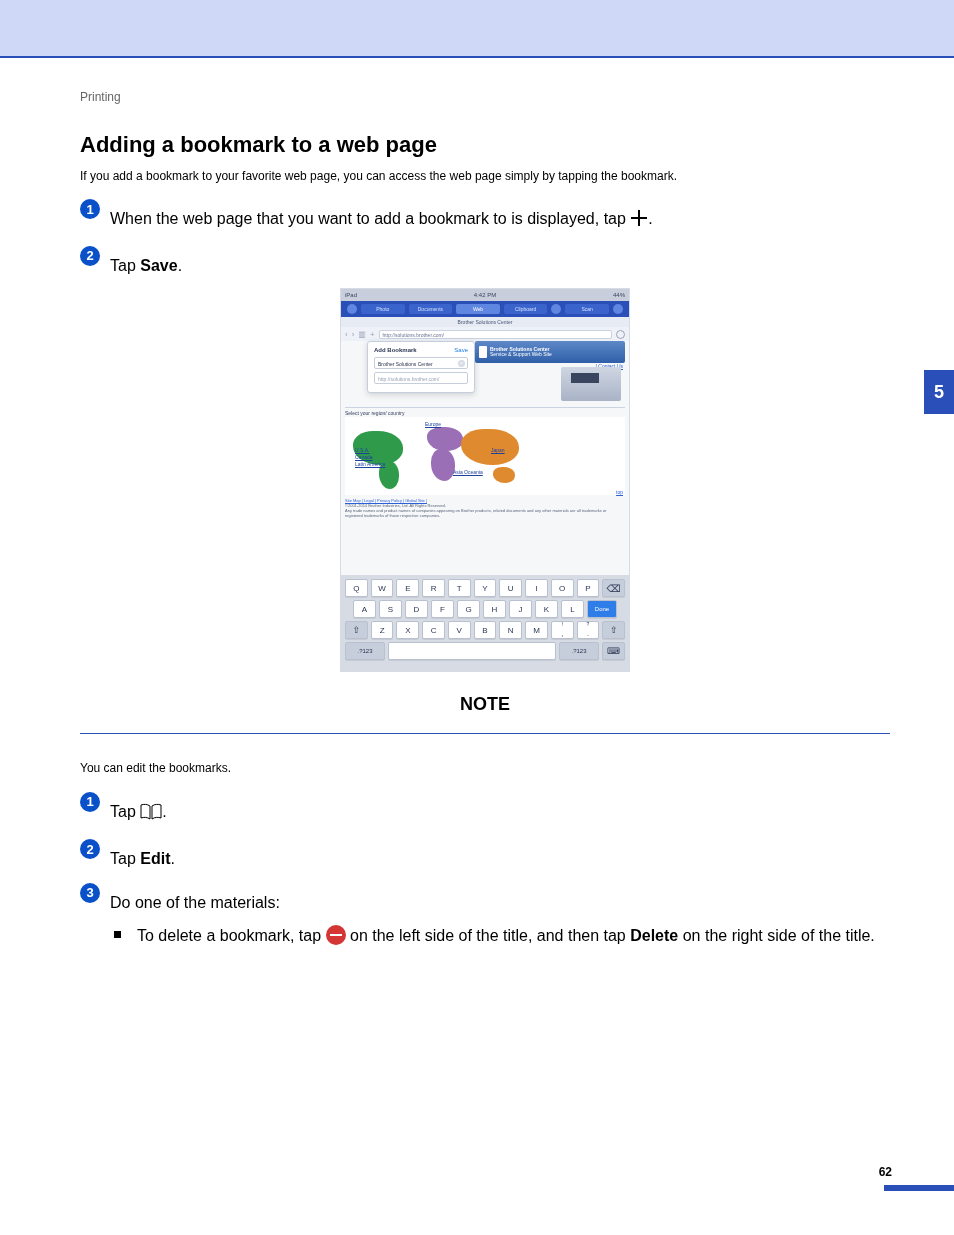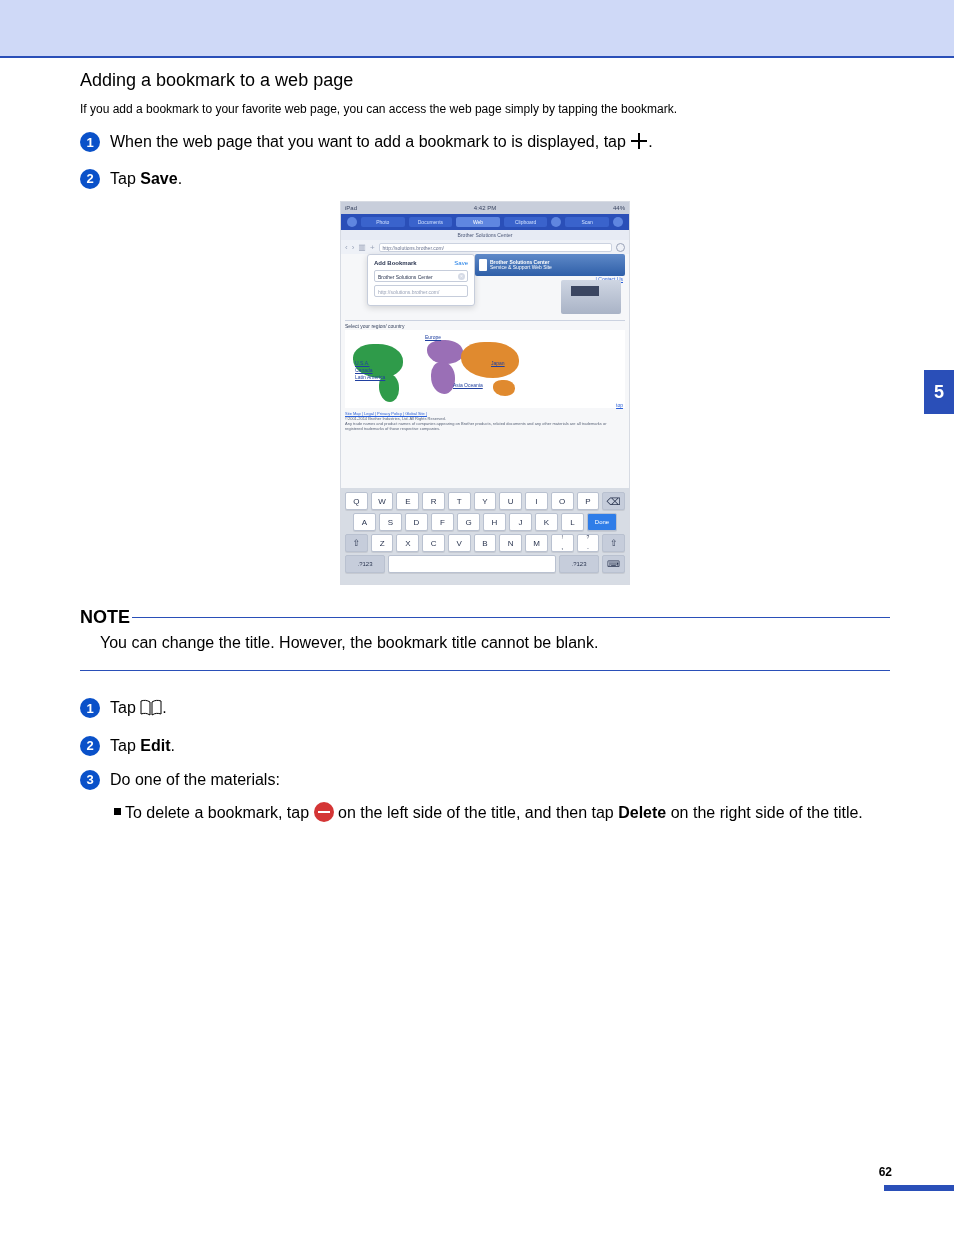--- a/index.html
+++ b/index.html
@@ -1,25 +1,25 @@
 <!DOCTYPE html>
 <html><head>
 <meta charset="utf-8">
 <style>
   * { box-sizing: border-box; margin: 0; padding: 0; }
   html, body { width: 954px; height: 1235px; font-family: Arial, Helvetica, sans-serif; color: #000; background: #fff; }
   .topband { position: absolute; top: 0; left: 0; right: 0; height: 56px; background: #cfd9f7; }
   .toprule { position: absolute; top: 56px; left: 0; right: 0; height: 2px; background: #2a4fb8; }
   .content { position: absolute; top: 70px; left: 80px; width: 810px; }
   .breadcrumb { font-size: 12px; color: #666; margin-top: 20px; margin-bottom: 28px; }
-  h2.section { font-size: 18px; font-weight: normal; margin-bottom: 10px; }
+  h2.section { font-size: 22px; font-weight: bold; margin-bottom: 10px; }
   p.body { font-size: 12px; line-height: 1.35; margin-bottom: 14px; }
   .step { display: flex; align-items: flex-start; gap: 10px; margin-bottom: 12px; font-size: 16px; }
   .num { width: 20px; height: 20px; border-radius: 50%; background: #0a51c9; color: #fff; font-size: 13px; font-weight: bold; display: flex; align-items: center; justify-content: center; flex: 0 0 20px; margin-top: 1px; }
-  .step-text { line-height: 1.35; }
+  .step-text { line-height: 1.35; margin-top: 10px; }
   .step-text b { font-weight: bold; }
   .plus-icon { display: inline-block; vertical-align: -3px; }
   .book-icon { display: inline-block; vertical-align: -4px; }
   .minus-circle { display: inline-block; width: 20px; height: 20px; border-radius: 50%; background: #d43535; vertical-align: -4px; position: relative; }
   .minus-circle::after { content: ""; position: absolute; left: 4px; right: 4px; top: 9px; height: 2px; background: #fff; }
   
   .fig { width: 290px; height: 384px; margin: 6px auto 22px auto; border: 1px solid #d7dbe3; background: #f6f7f9; position: relative; font-size: 8px; color: #3a3f4a; overflow: hidden; }
   .fig .status { position: absolute; top: 0; left: 0; right: 0; height: 12px; background: #c8cedb; display: flex; justify-content: space-between; padding: 0 4px; font-size: 6px; align-items: center; color: #3a4560; }
   .fig .tabbar { position: absolute; top: 12px; left: 0; right: 0; height: 16px; background: #2a4fb8; display: flex; align-items: center; gap: 4px; padding: 0 6px; }
   .fig .tabbar .tab { flex: 1; height: 10px; background: #3a63cc; border-radius: 2px; color: #cfe0ff; font-size: 5px; display: flex; align-items: center; justify-content: center; }
@@ -64,43 +64,44 @@
   .fig .kbd .k1 { width: 23px; }
   .fig .kbd .done { width: 30px; background: #2f7de8; color: #fff; font-size: 6px; }
   .fig .kbd .wide { flex: 1; }
   .fig .kbd .bksp { width: 23px; background: #c6cddb; font-size: 10px; }
   .fig .kbd .shift { width: 23px; background: #c6cddb; font-size: 9px; }
   .fig .kbd .row4 { gap: 3px; }
   .fig .kbd .n123 { width: 40px; background: #c6cddb; font-size: 6px; }
   .fig .kbd .kbic { width: 23px; background: #c6cddb; font-size: 9px; }
   
   .note { margin-top: 12px; margin-bottom: 26px; }
-  .note .hd { display: flex; align-items: center; gap: 2px; margin-bottom: 6px; }
+  .note .hd { display: flex; align-items: center; gap: 10px; margin-bottom: 6px; flex-direction: column; }
   .note .hd .lbl { font-size: 18px; font-weight: bold; }
   .note .hd .rule { flex: 1; height: 1px; background: #2a4fb8; }
   .note .body { font-size: 16px; padding-left: 20px; padding-bottom: 10px; }
   .note .bot { height: 1px; background: #2a4fb8; margin-top: 8px; }
   
-  .sub { margin-left: 34px; margin-top: 12px; display: flex; gap: 4px; font-size: 16px; line-height: 1.35; }
+  .sub { margin-left: 34px; margin-top: 12px; display: flex; gap: 16px; font-size: 16px; line-height: 1.35; }
   .sub .sq { width: 7px; height: 7px; background: #000; margin-top: 6px; flex: 0 0 7px; }
   
   .sidetab { position: absolute; top: 370px; right: 0; width: 30px; height: 44px; background: #2a4fb8; color: #fff; display: flex; align-items: center; justify-content: center; font-size: 18px; font-weight: bold; }
   .pagenum { position: absolute; bottom: 56px; right: 62px; font-size: 12px; font-weight: bold; }
   .botstripe { position: absolute; bottom: 44px; right: 0; width: 70px; height: 6px; background: #2a4fb8; }
 </style>
 </head>
 <body>
 
 <div class="topband"></div>
 <div class="toprule"></div>
 <div class="sidetab">5</div>
 <div class="pagenum">62</div>
 <div class="botstripe"></div>
 
 <div class="content">
+  <div class="breadcrumb">Printing</div>
 
   <h2 class="section">Adding a bookmark to a web page</h2>
   <p class="body">If you add a bookmark to your favorite web page, you can access the web page simply by tapping the bookmark.</p>
 
   <div class="step">
     <span class="num">1</span>
     <span class="step-text">
       <span>When the web page that you want to add a bookmark to is displayed, tap </span>
       <span class="plus-icon">
         <svg width="18" height="18" viewBox="0 0 18 18">
@@ -237,24 +238,24 @@
         <span class="key kbic">⌨</span>
       </div>
     </div>
   </div>
 
   <div class="note">
     <div class="hd">
       <span class="lbl">NOTE</span>
       <span class="rule"></span>
     </div>
-    <div class="body">You can change the title. However, the bookmark title cannot be blank.</div>
     <div class="bot"></div>
   </div>
 
+  <p class="body">You can edit the bookmarks.</p>
 
   <div class="step">
     <span class="num">1</span>
     <span class="step-text">
       <span>Tap </span>
       <span class="book-icon">
         <svg width="22" height="18" viewBox="0 0 22 18">
             <path d="M1 2c3-1 6-1 9 1v13c-3-2-6-2-9-1V2zm20 0c-3-1-6-1-9 1v13c3-2 6-2 9-1V2z" fill="none" stroke="#000" stroke-width="1"></path>
           </svg>
       </span><span>.</span>

